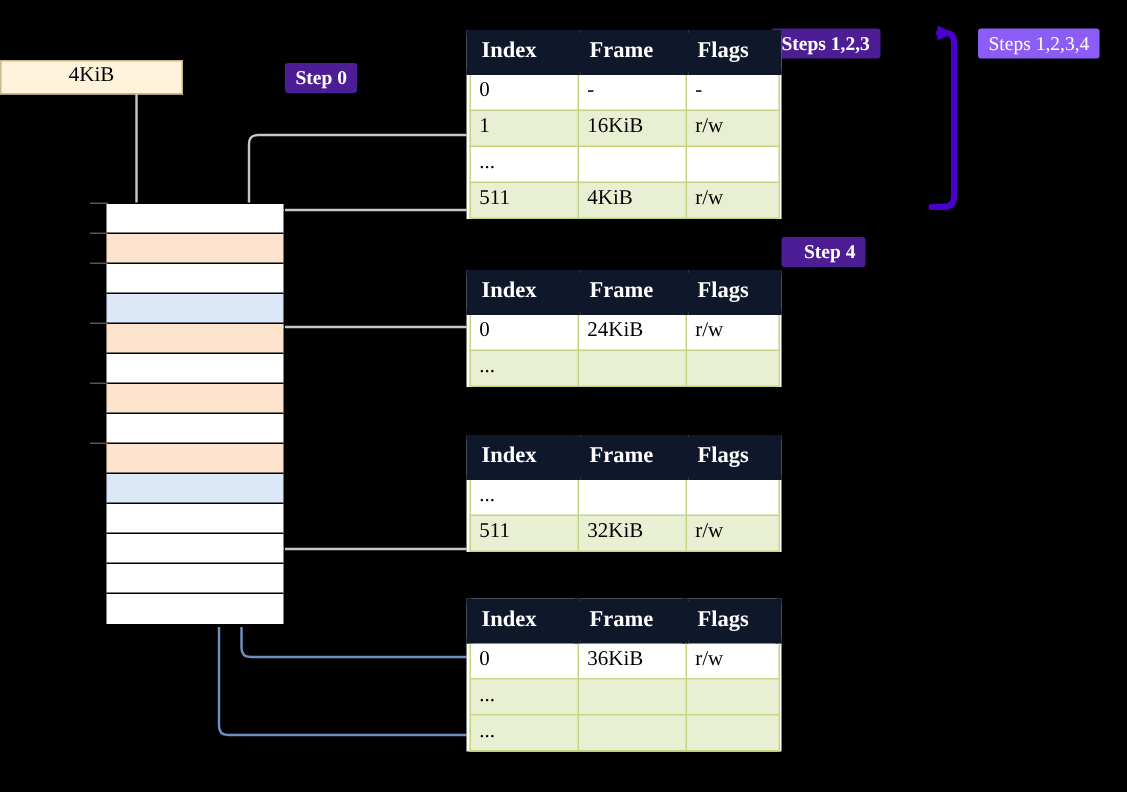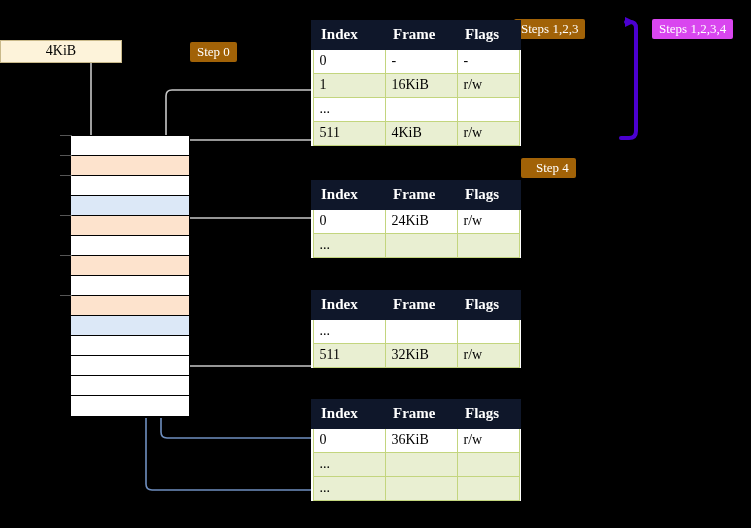--- a/index.html
+++ b/index.html
@@ -48,22 +48,22 @@
   
   .badge {
     position: absolute;
     color: #ffffff;
     font-size: 13px;
     line-height: 17px;
     padding: 1px 7px 2px 7px;
     border-radius: 2px;
     white-space: nowrap;
   }
-  .badge.crimson { background: #a16207; }
-  .badge.violet  { background: #d946ef; }
+  .badge.crimson { background: #4c1d95; font-weight: bold; }
+  .badge.violet  { background: #8b5cf6; }
 
   #badge-step0      { left: 190px; top: 42px; }
   #badge-steps123   { left: 514px; top: 19px; }
   #badge-steps1234  { left: 652px; top: 19px; }
   #badge-step4      { left: 521px; top: 158px; padding-left: 15px; }
 
   
   .memcol {
     position: absolute;
     left: 70px;

